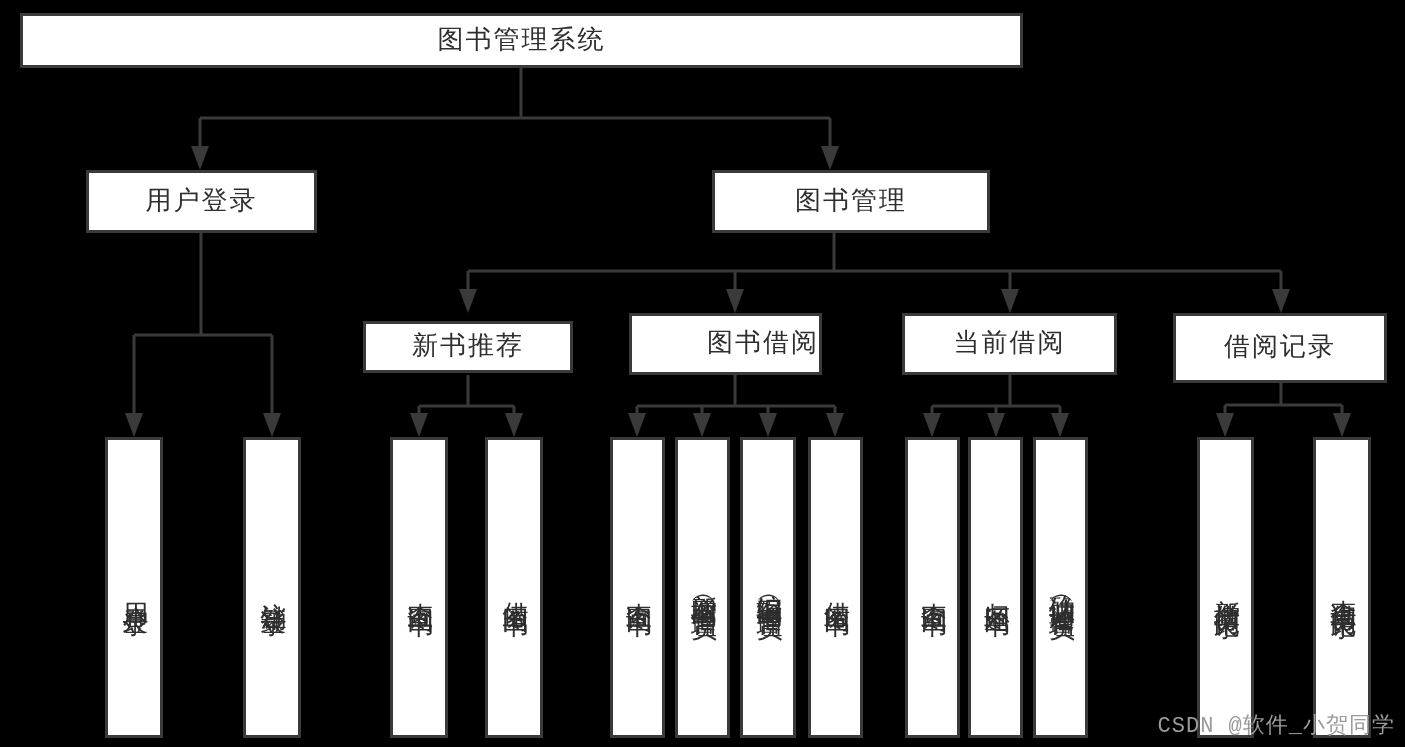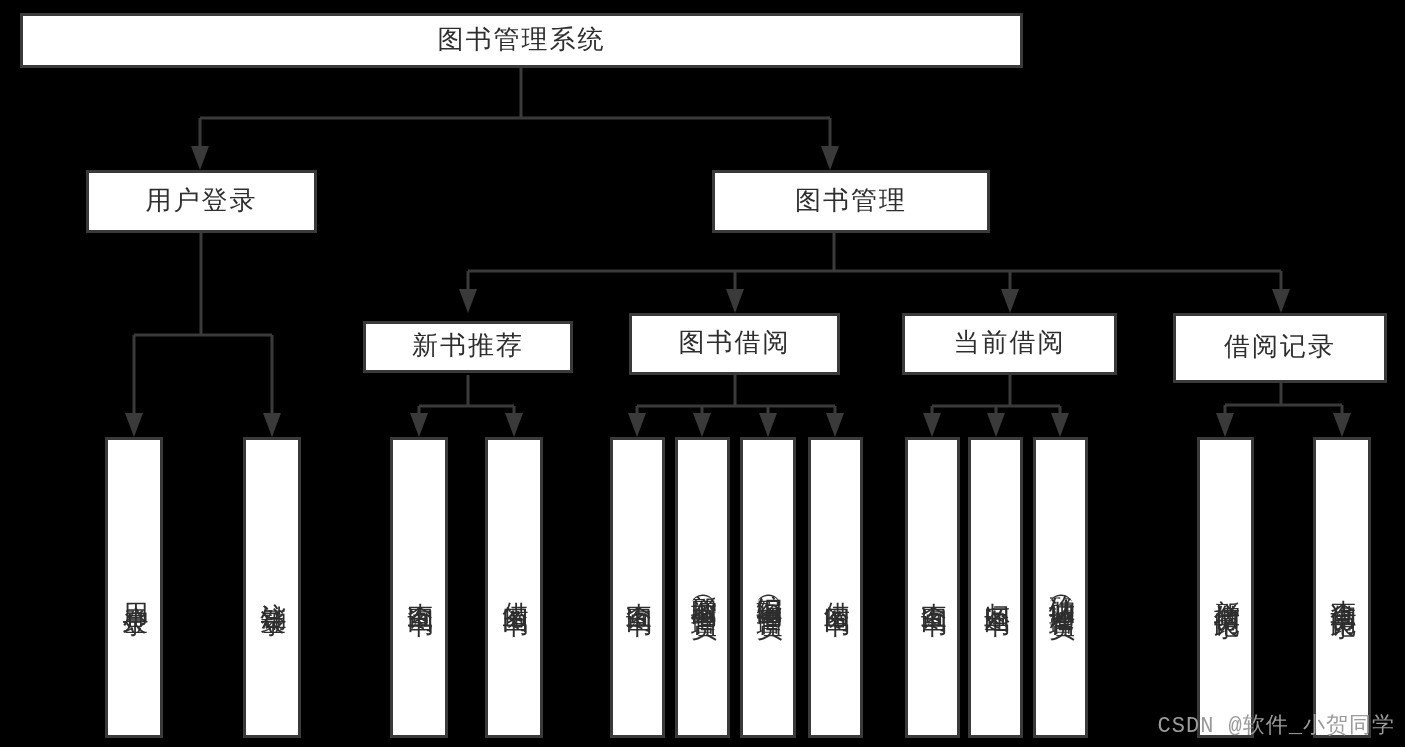--- a/index.html
+++ b/index.html
@@ -100,21 +100,21 @@
   <div class="node" style="left:86px;top:170px;width:231px;height:63px;">
     <span>用户登录</span>
   </div>
   <div class="node" style="left:712px;top:170px;width:278px;height:63px;">
     <span>图书管理</span>
   </div>
 
   <div class="node" style="left:363px;top:313px;width:210px;height:52px;margin-top:8px;">
     <span>新书推荐</span>
   </div>
-  <div class="node" style="left:629px;top:313px;width:211px;height:62px;">
+  <div class="node" style="left:629px;top:313px;width:193px;height:62px;justify-content:flex-end;">
     <span>图书借阅</span>
   </div>
   <div class="node" style="left:902px;top:313px;width:215px;height:62px;">
     <span>当前借阅</span>
   </div>
   <div class="node" style="left:1173px;top:313px;width:214px;height:70px;">
     <span>借阅记录</span>
   </div>
 
   <div class="node leaf" style="left:105px;top:437px;width:58px;height:301px;">

